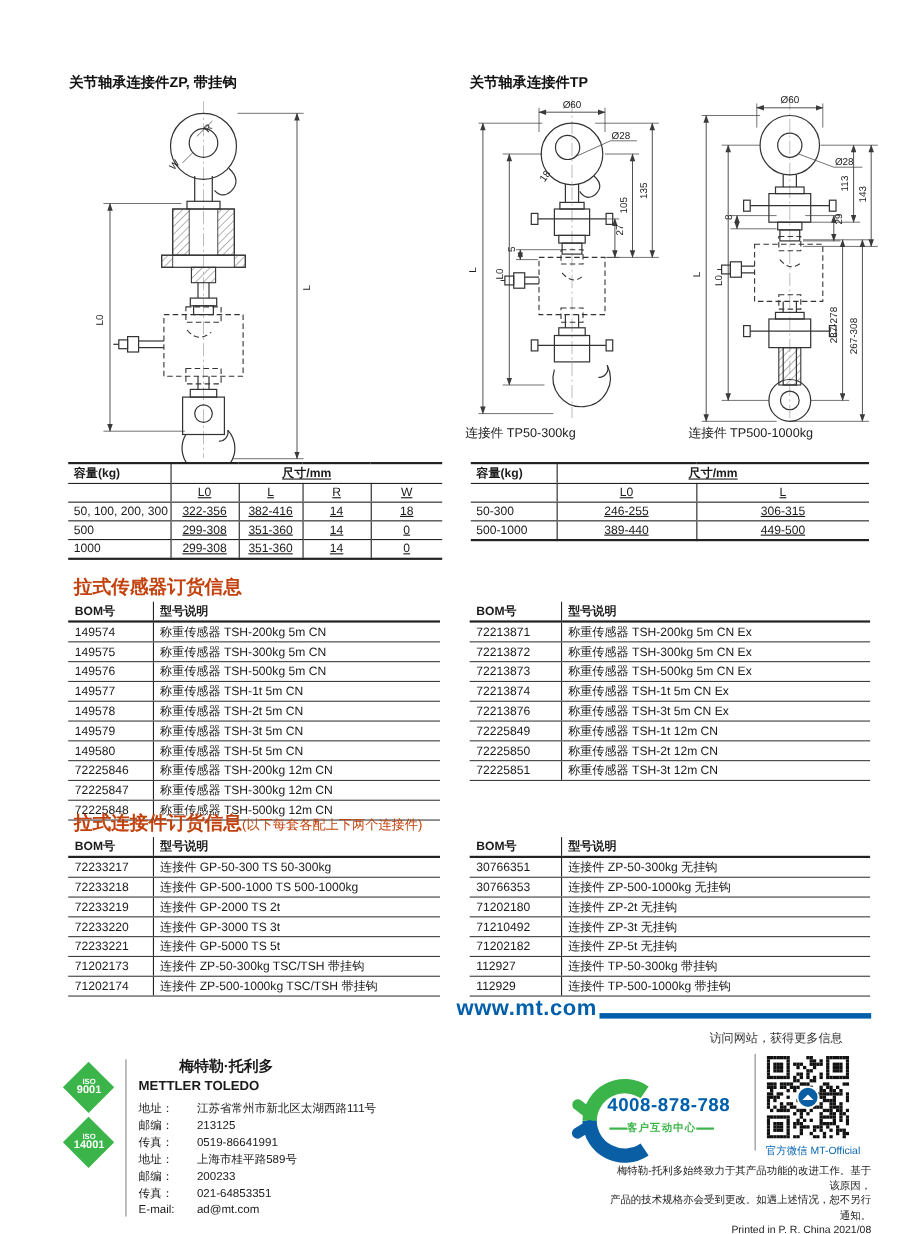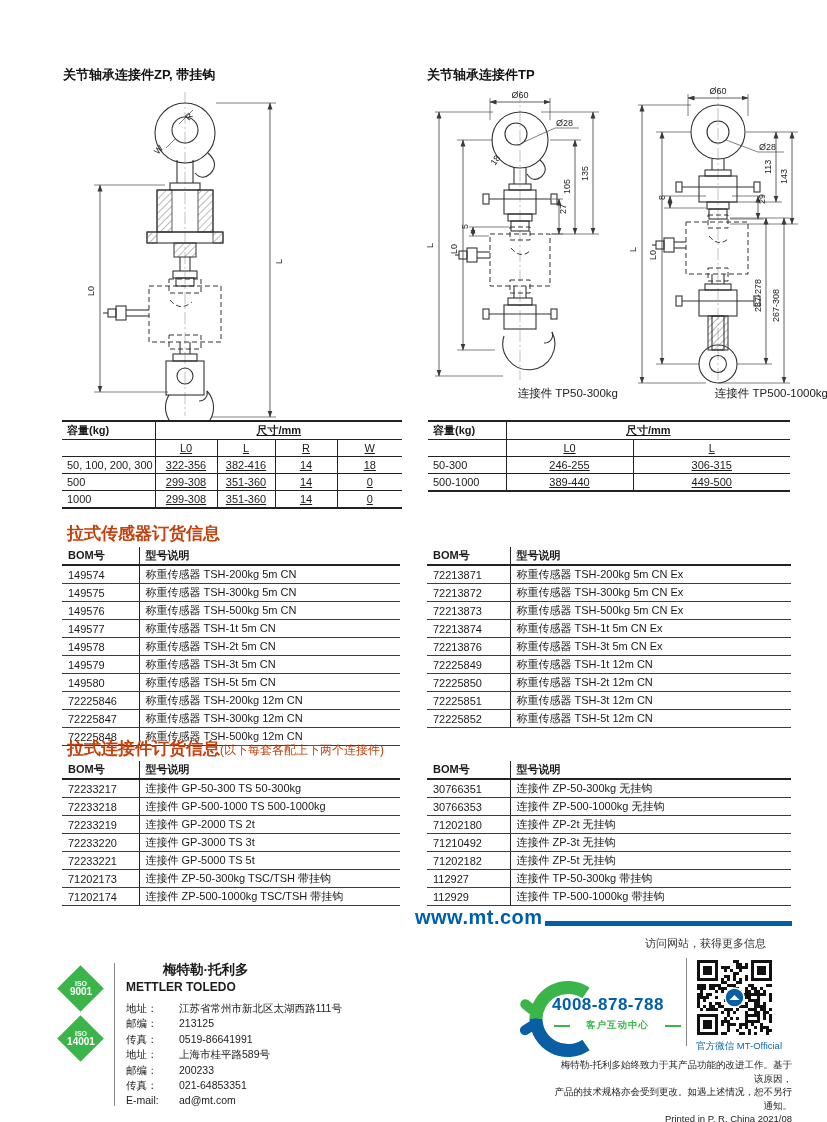--- a/index.html
+++ b/index.html
@@ -1,20 +1,20 @@
 <!DOCTYPE html>
 <html><head>
 <meta charset="utf-8">
 <style>
   html,body{margin:0;padding:0;background:#fff;}
   .page{position:relative;width:827px;height:1122px;background:#fff;overflow:hidden;
         font-family:"Liberation Sans","DejaVu Sans",sans-serif;color:#1a1a1a;}
   .sec-title{position:absolute;margin:0;font-size:13px;font-weight:bold;color:#111;}
   .drawing{position:absolute;}
-  .cap{position:absolute;font-size:11.5px;text-align:right;color:#222;}
+  .cap{position:absolute;font-size:11.5px;text-align:left;color:#222;}
   
   .o{fill:none;stroke:#333;stroke-width:1.1;}
   .dash{fill:none;stroke:#333;stroke-width:1;stroke-dasharray:5 3;}
   .cl{stroke:#999;stroke-width:0.6;stroke-dasharray:12 3 2 3;}
   .dim{stroke:#3a3a3a;stroke-width:0.8;marker-start:url(#as);marker-end:url(#ae);}
   .ext{stroke:#3a3a3a;stroke-width:0.65;}
   .dt{font-family:"Liberation Sans","DejaVu Sans",sans-serif;font-size:9px;fill:#222;}
   .dtm{text-anchor:middle;}
   
   .tblwrap{position:absolute;}
@@ -45,21 +45,21 @@
   .iso .l2{font-size:10px;}
   .vline{position:absolute;width:1px;background:#888;}
   .company{position:absolute;width:280px;}
   .company .cn{font-size:13.5px;font-weight:bold;margin-left:37px;}
   .company .en{font-size:12px;font-weight:bold;margin-top:1px;}
   .company .lines{margin-top:7px;font-size:10.5px;line-height:15.4px;}
   .cline{display:flex;}
   .clabel{min-width:36px;margin-right:17px;}
   .hotline{position:absolute;width:195px;height:100px;}
   .hotline-num{position:absolute;left:34px;top:23px;font-size:17px;font-weight:bold;color:#005fab;letter-spacing:0.5px;}
-  .hotline-sub{position:absolute;left:36px;top:47px;display:flex;align-items:center;gap:16px;color:#3bb54a;
+  .hotline-sub{position:absolute;left:36px;top:47px;display:flex;align-items:center;gap:0;color:#3bb54a;
                font-size:9.5px;font-weight:bold;letter-spacing:1px;}
   .dashline{display:inline-block;width:16px;height:2px;background:#3bb54a;}
   .qr{position:absolute;}
   .qrcap{position:absolute;font-size:9.5px;color:#0a66b0;text-align:right;}
   .disclaimer{position:absolute;font-size:9.5px;line-height:13.5px;color:#222;text-align:right;}
 </style>
 </head>
 <body>
 
 <div class="page">
@@ -439,24 +439,20 @@
             <td>72225849</td>
             <td class="v">称重传感器 TSH-1t 12m CN</td>
           </tr>
           <tr>
             <td>72225850</td>
             <td class="v">称重传感器 TSH-2t 12m CN</td>
           </tr>
           <tr>
             <td>72225851</td>
             <td class="v">称重传感器 TSH-3t 12m CN</td>
-          </tr>
-          <tr>
-            <td>72225852</td>
-            <td class="v">称重传感器 TSH-5t 12m CN</td>
           </tr>
         </tbody>
       </table>
   </div>
 
   <h2 class="order-title" style="left:63px;top:733px"><span>拉式连接件订货信息</span><span class="note">(以下每套各配上下两个连接件)</span></h2>
   <div class="tblwrap" style="left:62px;top:761px;width:338px">
     <table class="bom" id="connector-left">
         <colgroup>
           <col style="width:77px">

